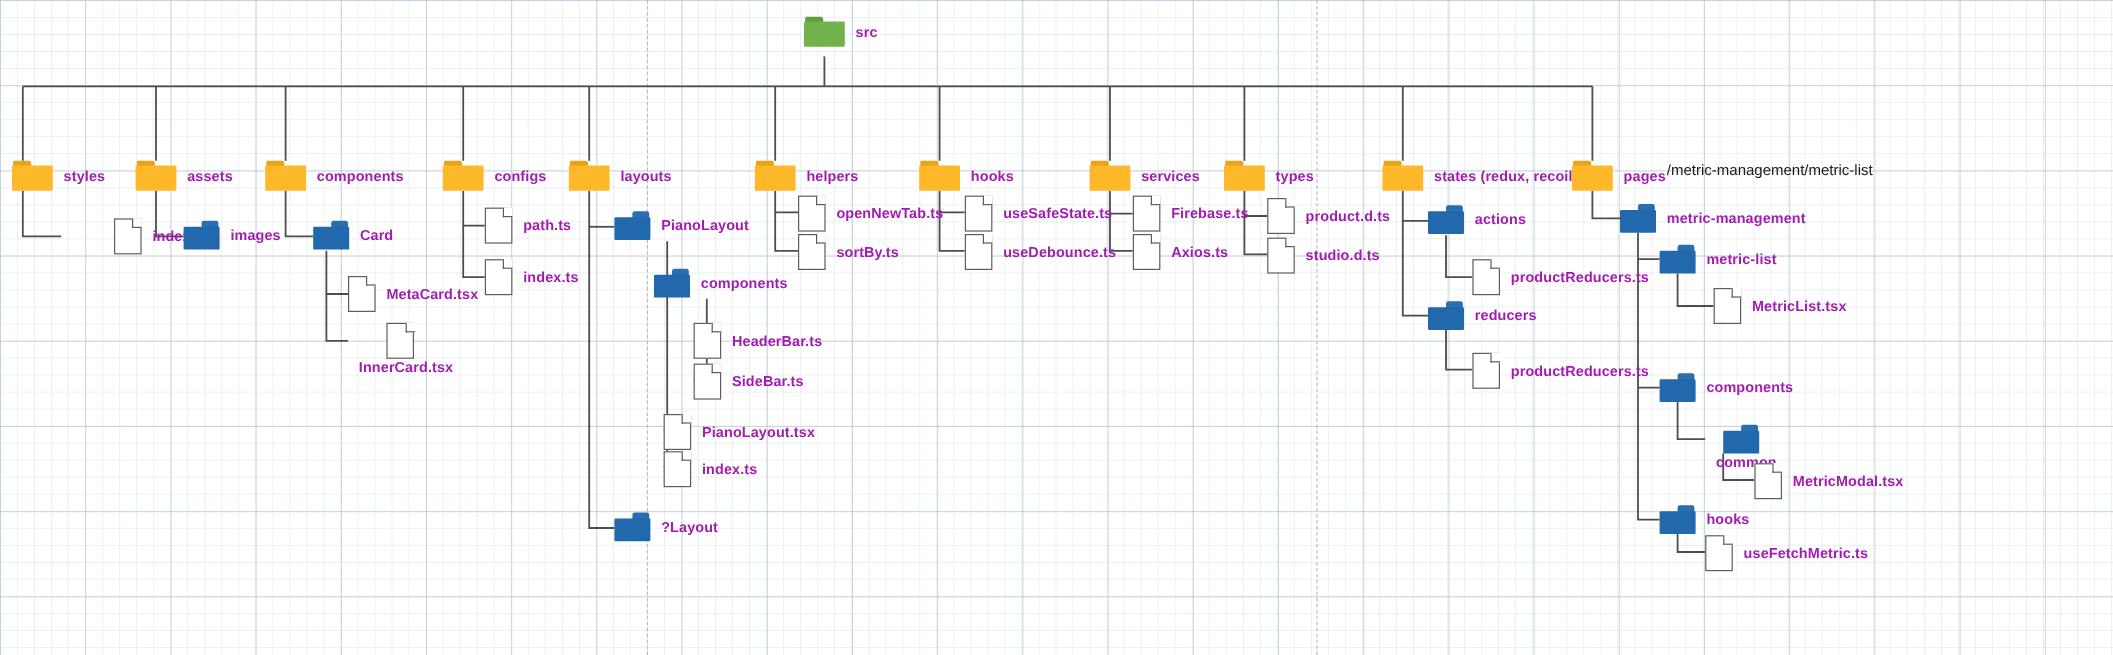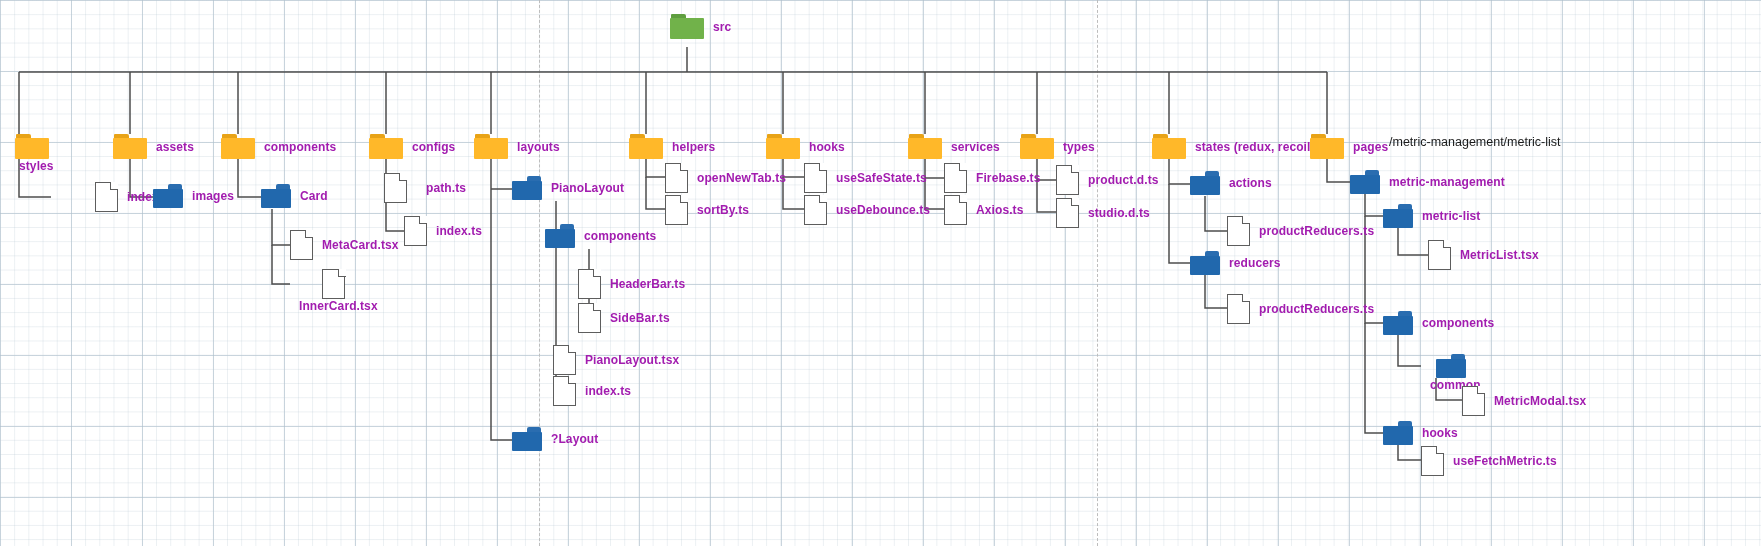--- a/index.html
+++ b/index.html
@@ -124,21 +124,21 @@
     <span class="folder f-green">
         <span class="tab"></span>
         <span class="body"></span>
       </span>
     <span class="lbl">src</span>
   </div>
 
   <div class="note" style="left:1389px;top:135px;">/metric-management/metric-list</div>
 
   <div id="nodes-host">
-      <div class="node" style="left: 10px; top: 134px; flex-direction: column;">
+      <div class="node" style="left: 10px; top: 134px;">
         <span class="folder f-orange">
           <span class="tab"></span>
           <span class="body"></span>
         </span>
         <span class="lbl">styles</span>
       </div>
       <div class="node" style="left: 51px; top: 182px; margin-left: 44px;">
         <span class="file">
           <span class="corner"></span>
           <span class="fold"></span>
@@ -187,21 +187,21 @@
         </span>
         <span class="lbl">InnerCard.tsx</span>
       </div>
       <div class="node" style="left: 369px; top: 134px;">
         <span class="folder f-orange">
           <span class="tab"></span>
           <span class="body"></span>
         </span>
         <span class="lbl">configs</span>
       </div>
-      <div class="node" style="left: 384px; top: 173px; gap: 10px;">
+      <div class="node" style="left: 404px; top: 173px;">
         <span class="file">
           <span class="corner"></span>
           <span class="fold"></span>
         </span>
         <span class="lbl">path.ts</span>
       </div>
       <div class="node" style="left: 404px; top: 216px;">
         <span class="file">
           <span class="corner"></span>
           <span class="fold"></span>

